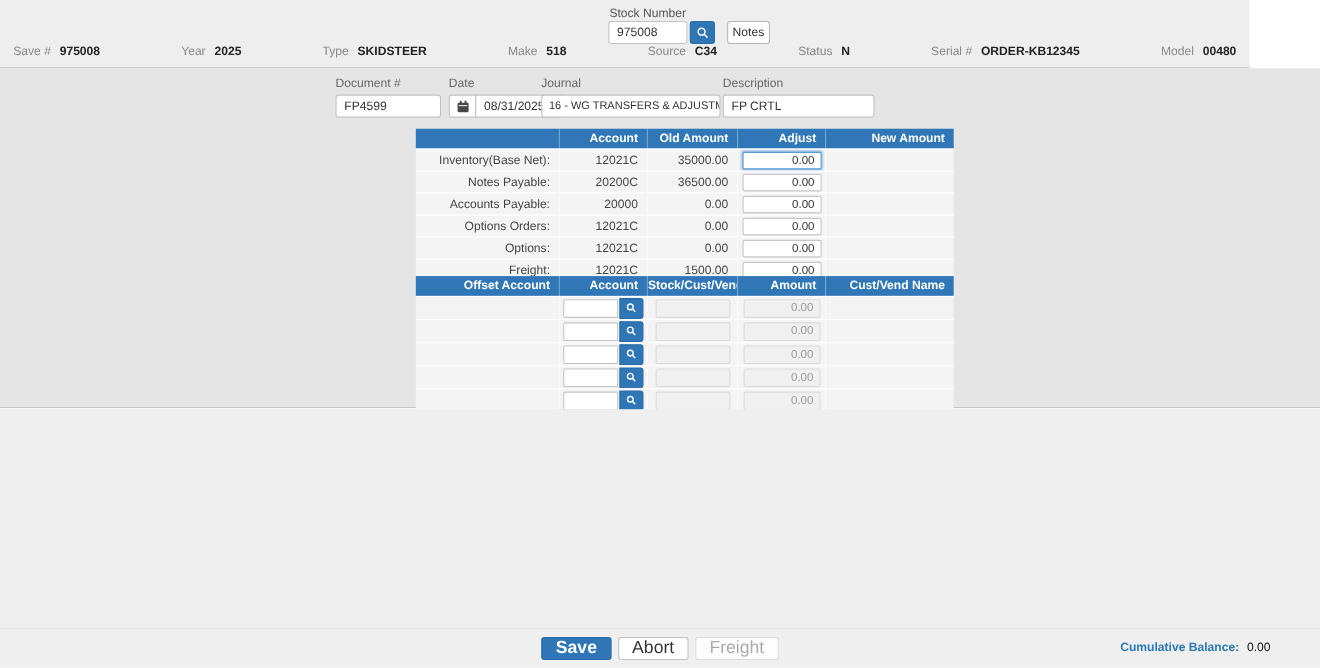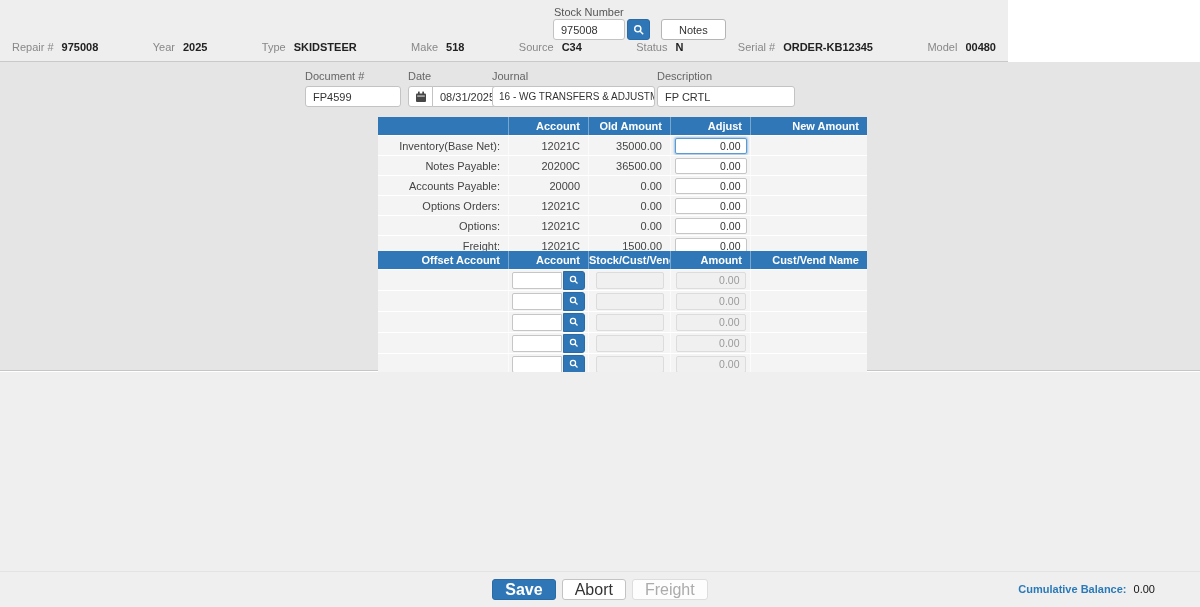--- a/index.html
+++ b/index.html
@@ -1,29 +1,29 @@
 <!DOCTYPE html>
 <html><head>
 <meta charset="utf-8">
 <style>
   html,body{margin:0;padding:0;}
   body{
     width:1200px;height:607px;position:relative;overflow:hidden;
     font-family:"Liberation Sans","DejaVu Sans",sans-serif;font-size:11px;color:#333;background:#fff;
   }
   
-  .topbar{position:absolute;top:0;left:0;width:1008px;height:62px;background:#eeeeee;
+  .topbar{position:absolute;top:0;left:0;width:1136px;height:62px;background:#eeeeee;
     border-bottom:1px solid #c9c9c9;box-sizing:border-box;}
   .stock-label{position:absolute;left:554px;top:6px;color:#555;}
   .stock-row{position:absolute;left:553px;top:19px;display:flex;align-items:center;}
   .stock-input{width:72px;height:21px;border:1px solid #c3c3c3;border-radius:3px;padding:0 7px;
     font:inherit;color:#333;box-sizing:border-box;background:#fff;}
   .search-btn{width:23px;height:21px;margin-left:2px;background:#2e76b5;border:1px solid #2a6ba5;
     border-radius:3px;display:flex;align-items:center;justify-content:center;cursor:pointer;padding:0;}
-  .notes-btn{margin-left:11px;height:21px;padding:0 17px;background:#fff;border:1px solid #b5b5b5;
+  .notes-btn{margin-left:11px;height:21px;padding:0 4px;background:#fff;border:1px solid #b5b5b5;
     border-radius:3px;font:inherit;color:#333;cursor:pointer;}
   .info-bar{position:absolute;left:0;right:0;top:41px;display:flex;justify-content:space-between;padding:0 12px;}
   .info-label{color:#888;margin-right:8px;}
   .info-value{font-weight:bold;color:#222;}
   
   .form-section{position:absolute;top:62px;left:0;width:1200px;height:309px;background:#e5e5e5;
     border-bottom:1px solid #c6c6c6;box-sizing:border-box;}
   .fields{position:absolute;left:305px;top:8px;height:44px;width:680px;}
   .field{position:absolute;top:0;}
   .field-label{display:block;color:#666;margin-bottom:4px;}
@@ -89,21 +89,21 @@
       <span style="display:flex">
         <svg width="12" height="12" viewBox="0 0 12 12">
             <circle cx="4.8" cy="4.8" r="3.1" fill="none" stroke="#fff" stroke-width="1.4"></circle>
             <line x1="7.2" y1="7.2" x2="10.2" y2="10.2" stroke="#fff" stroke-width="1.4"></line>
           </svg>
       </span>
     </button>
     <button class="notes-btn">Notes</button>
   </div>
   <div class="info-bar">
-    <div class="info-item"><span class="info-label">Repair #</span><span class="info-value">975008</span></div>
+    <div class="info-item"><span class="info-label">Save #</span><span class="info-value">975008</span></div>
     <div class="info-item"><span class="info-label">Year</span><span class="info-value">2025</span></div>
     <div class="info-item"><span class="info-label">Type</span><span class="info-value">SKIDSTEER</span></div>
     <div class="info-item"><span class="info-label">Make</span><span class="info-value">518</span></div>
     <div class="info-item"><span class="info-label">Source</span><span class="info-value">C34</span></div>
     <div class="info-item"><span class="info-label">Status</span><span class="info-value">N</span></div>
     <div class="info-item"><span class="info-label">Serial #</span><span class="info-value">ORDER-KB12345</span></div>
     <div class="info-item"><span class="info-label">Model</span><span class="info-value">00480</span></div>
   </div>
 </div>
 

